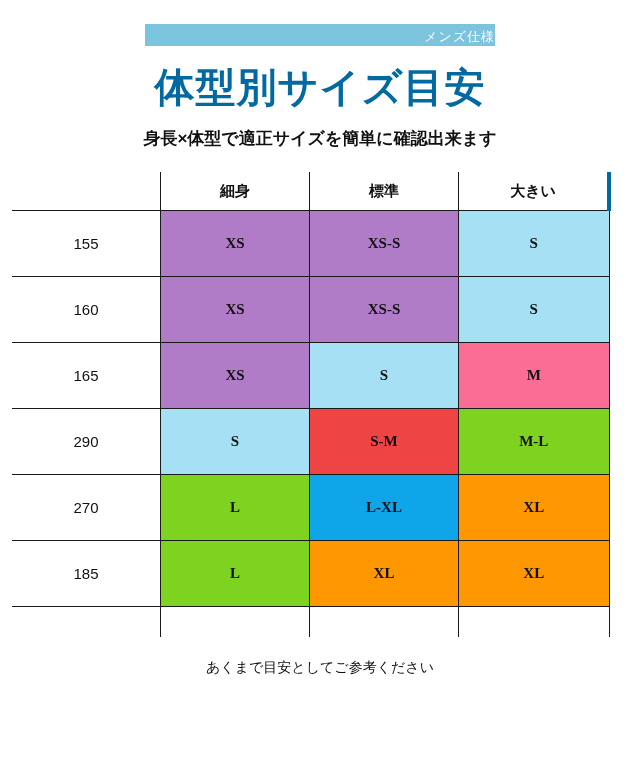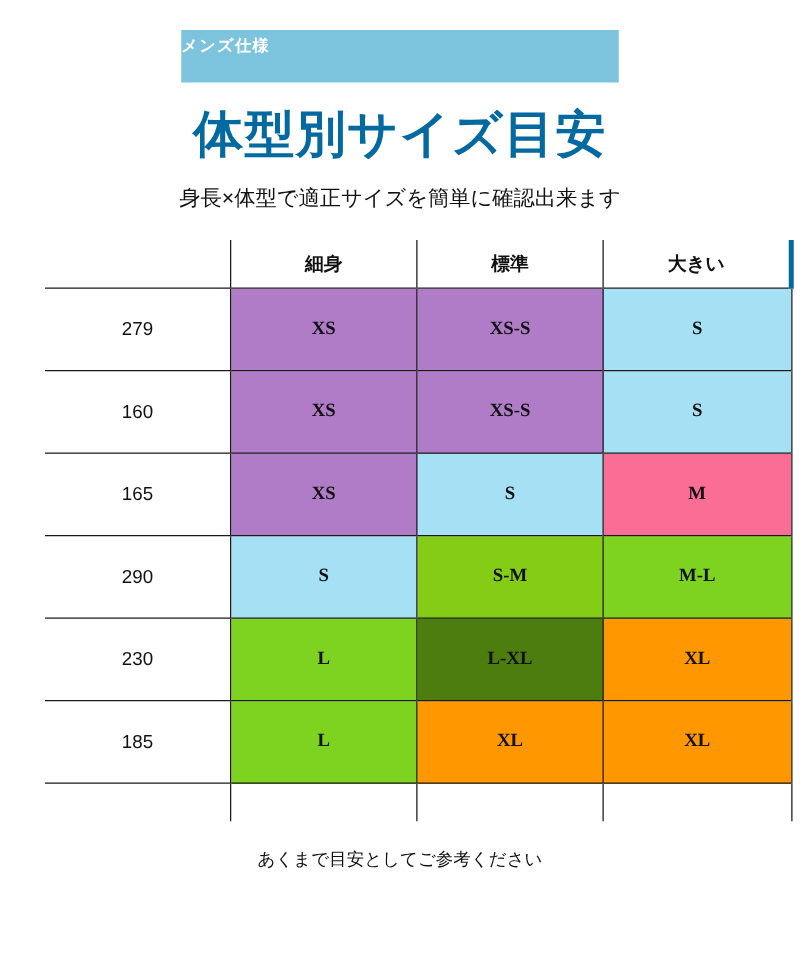--- a/index.html
+++ b/index.html
@@ -26,47 +26,47 @@
   .badge-row {
     width: 100%;
     display: flex;
     justify-content: center;
     margin-top: 24px;
   }
   .badge {
     background: #7cc3de;
     color: #ffffff;
     font-size: 13px;
-    font-weight: bold;
+    font-weight: normal;
     letter-spacing: 1px;
     width: 350px;
-    height: 42px;
+    height: 22px;
     line-height: 26px;
-    text-align: left;
+    text-align: right;
   }
   .main-title {
     text-align: center;
     font-size: 40px;
     font-weight: bold;
     letter-spacing: 1px;
     margin-top: 14px;
     color: #0369a1;
   }
   .sub-title {
     text-align: center;
     font-size: 17px;
-    font-weight: normal;
+    font-weight: bold;
     margin-top: 12px;
     color: #111111;
   }
 
   
   .table-wrap {
     margin-top: 22px;
-    padding-left: 36px;
+    padding-left: 12px;
     padding-right: 24px;
     box-sizing: border-box;
   }
   table.size-table {
     border-collapse: collapse;
     width: 592px;
     table-layout: fixed;
   }
   table.size-table td,
   table.size-table th {
@@ -145,47 +145,47 @@
   <div class="table-wrap">
     <table class="size-table">
       <tbody id="table-body">
           <tr class="hdr-row">
             <td class="col-h"></td>
             <td class="col-h body-col">細身</td>
             <td class="col-h body-col">標準</td>
             <td class="col-h body-col last-col">大きい</td>
           </tr>
           <tr class="data-row">
-            <td class="col-h height-cell">279</td>
+            <td class="col-h height-cell">155</td>
             <td class="col-h cell" style="background: rgb(176, 124, 200);">XS</td>
             <td class="col-h cell" style="background: rgb(176, 124, 200);">XS-S</td>
             <td class="col-h cell last-col" style="background: rgb(165, 224, 245);">S</td>
           </tr>
           <tr class="data-row">
             <td class="col-h height-cell">160</td>
             <td class="col-h cell" style="background: rgb(176, 124, 200);">XS</td>
             <td class="col-h cell" style="background: rgb(176, 124, 200);">XS-S</td>
             <td class="col-h cell last-col" style="background: rgb(165, 224, 245);">S</td>
           </tr>
           <tr class="data-row">
             <td class="col-h height-cell">165</td>
             <td class="col-h cell" style="background: rgb(176, 124, 200);">XS</td>
             <td class="col-h cell" style="background: rgb(165, 224, 245);">S</td>
             <td class="col-h cell last-col" style="background: rgb(250, 110, 150);">M</td>
           </tr>
           <tr class="data-row">
             <td class="col-h height-cell">290</td>
             <td class="col-h cell" style="background: rgb(165, 224, 245);">S</td>
-            <td class="col-h cell" style="background: #84cc16;">S-M</td>
+            <td class="col-h cell" style="background: #ef4444;">S-M</td>
             <td class="col-h cell last-col" style="background: rgb(126, 211, 33);">M-L</td>
           </tr>
           <tr class="data-row">
-            <td class="col-h height-cell">230</td>
+            <td class="col-h height-cell">270</td>
             <td class="col-h cell" style="background: rgb(126, 211, 33);">L</td>
-            <td class="col-h cell" style="background: #4d7c0f;">L-XL</td>
+            <td class="col-h cell" style="background: #0ea5e9;">L-XL</td>
             <td class="col-h cell last-col" style="background: rgb(255, 152, 0);">XL</td>
           </tr>
           <tr class="data-row">
             <td class="col-h height-cell">185</td>
             <td class="col-h cell" style="background: rgb(126, 211, 33);">L</td>
             <td class="col-h cell" style="background: rgb(255, 152, 0);">XL</td>
             <td class="col-h cell last-col" style="background: rgb(255, 152, 0);">XL</td>
           </tr>
           <tr class="foot-row">
             <td class="col-h"></td>

